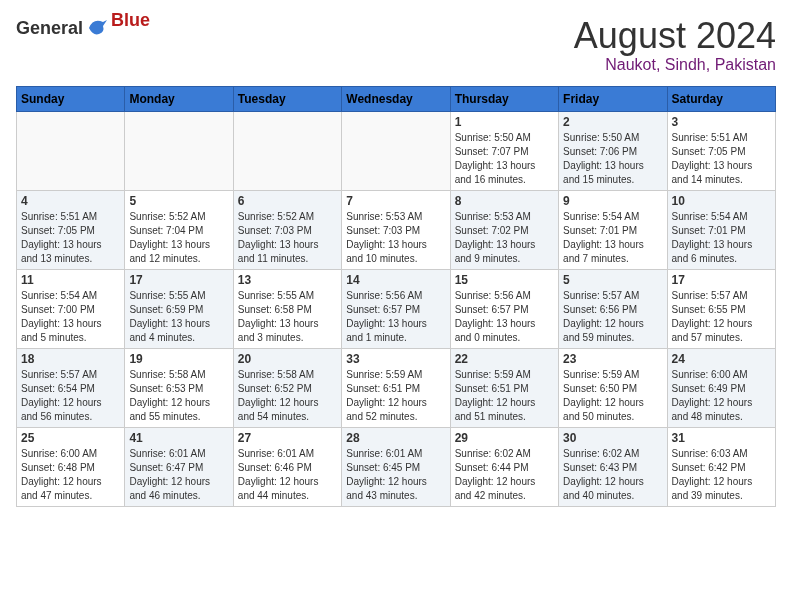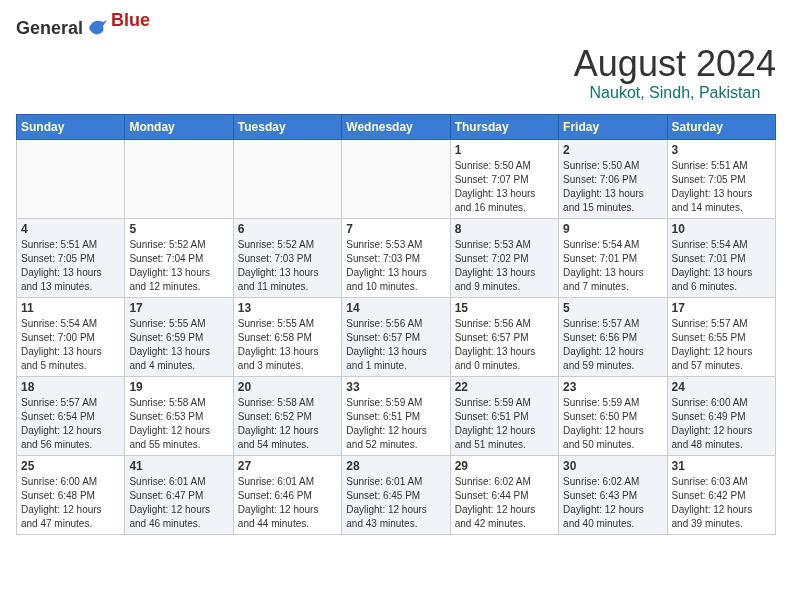--- a/index.html
+++ b/index.html
@@ -30,41 +30,39 @@
       font-weight: bold;
       color: #b91c1c;
     }
     .logo-icon {
       width: 24px;
       height: 24px;
       margin-left: 2px;
     }
     .title-block {
       text-align: right;
-      margin-top: 28px;
     }
     .month-title {
       font-size: 36px;
       font-weight: normal;
       color: #333;
       line-height: 1.1;
     }
     .location-title {
       font-size: 16px;
-      color: #0f766e;
-      text-align: center;
+      color: #701a75;
     }
     .calendar {
       width: 100%;
       border-collapse: collapse;
       border: 1px solid #ccc;
     }
     .calendar th {
       background-color: #3a7bd5;
-      color: #fef9c3;
+      color: #000000;
       font-size: 12px;
       font-weight: bold;
       padding: 5px 4px;
       text-align: left;
       border: 1px solid #2a5da8;
     }
     .calendar td {
       vertical-align: top;
       border: 1px solid #ccc;
       padding: 3px 4px;

